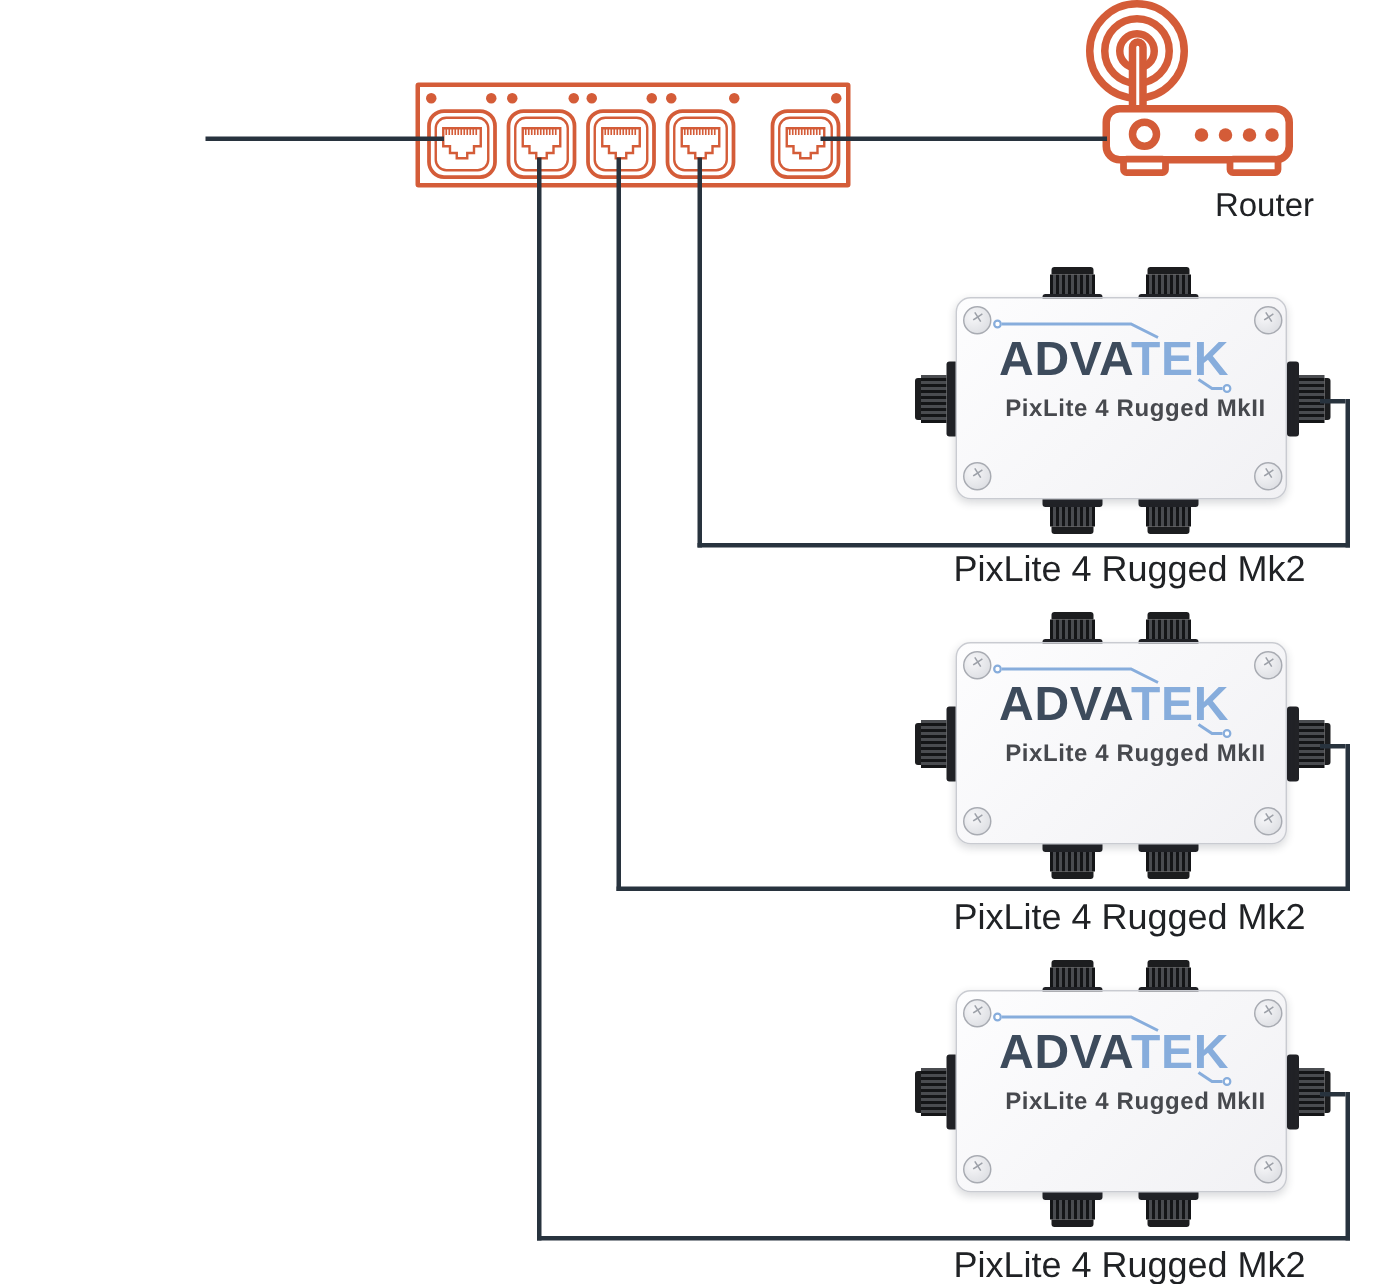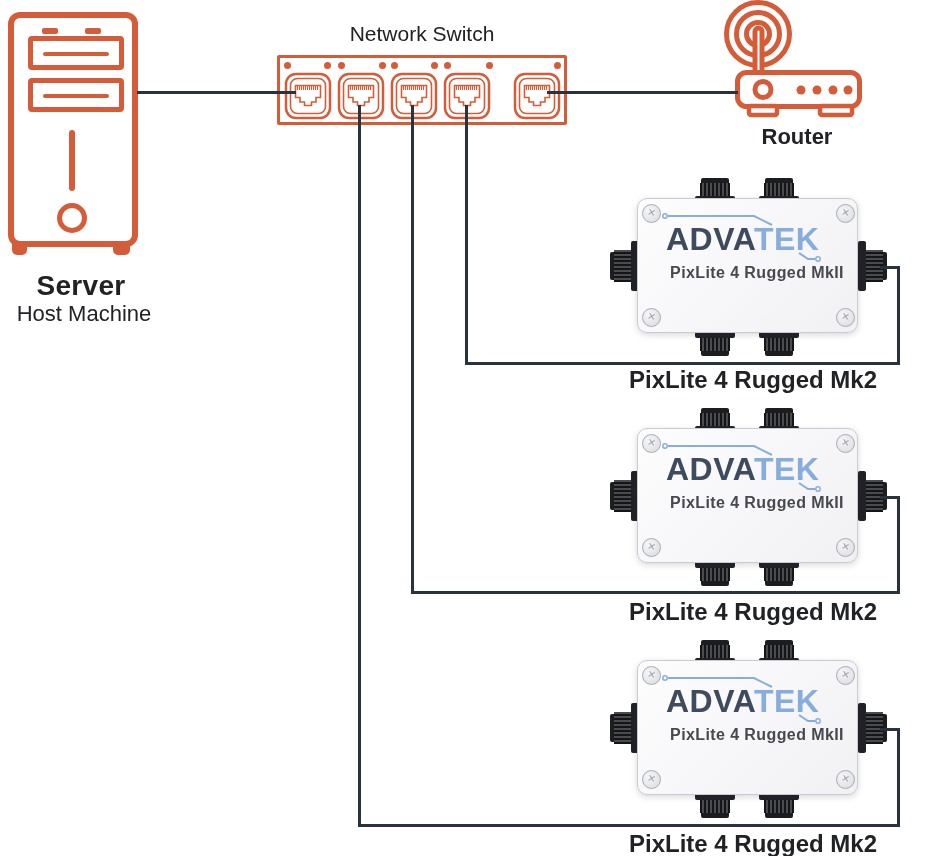--- a/index.html
+++ b/index.html
@@ -21,39 +21,39 @@
   .server-label{position:absolute;left:-10px;top:258px;width:166px;text-align:center;font-size:28px;font-weight:600;letter-spacing:.3px;}
   .server-sublabel{position:absolute;left:-10px;top:289px;width:172px;text-align:center;font-size:22px;font-weight:500;}
   
   .switch-label{position:absolute;left:322px;top:22px;width:200px;text-align:center;font-size:21px;font-weight:500;z-index:2;}
   .switch-box{position:absolute;left:277px;top:55px;width:290px;height:70px;border:3px solid #D45C38;border-radius:2px;background:#fff;box-sizing:border-box;z-index:2;}
   .led{position:absolute;top:4px;width:7px;height:7px;border-radius:50%;background:#D45C38;}
   .port{position:absolute;top:14px;width:48px;height:48px;}
   .port svg{display:block;width:48px;height:48px;}
   
   .router-svg{position:absolute;left:718px;top:0;z-index:2;}
-  .router-label{position:absolute;left:718px;top:124px;width:158px;text-align:center;font-size:22px;font-weight:700;z-index:2;}
+  .router-label{position:absolute;left:718px;top:124px;width:158px;text-align:right;font-size:22px;font-weight:400;z-index:2;}
   
   .device{position:absolute;left:608px;width:286px;height:190px;z-index:2;}
   .device-body{position:absolute;left:29px;top:22px;width:221px;height:135px;background:linear-gradient(135deg,#fdfdfe 0%,#f1f1f4 100%);border:1px solid #c9cbd1;border-radius:10px;box-shadow:0 2px 6px rgba(40,45,55,.18);box-sizing:border-box;}
   .screw{position:absolute;width:19px;height:19px;border-radius:50%;background:radial-gradient(circle at 35% 35%,#f7f7f9,#d7d9de);border:1.5px solid #a8abb2;box-sizing:border-box;}
   .screw::before{content:"\2715";display:block;text-align:center;font-size:10px;line-height:16px;color:#9ca0a8;transform:rotate(12deg);}
   .gland-top,.gland-bottom{position:absolute;width:30px;height:13px;background:repeating-linear-gradient(90deg,#141517 0 2px,#4a4c50 2px 4px);}
   .gland-top::before{content:"";position:absolute;top:-5px;left:1px;width:28px;height:5px;background:#1c1d1f;border-radius:2px 2px 0 0;}
   .gland-top::after{content:"";position:absolute;bottom:-7px;left:-5px;width:40px;height:7px;background:#212226;border-radius:2px;}
   .gland-bottom::before{content:"";position:absolute;bottom:-5px;left:1px;width:28px;height:5px;background:#1c1d1f;border-radius:0 0 2px 2px;}
   .gland-bottom::after{content:"";position:absolute;top:-7px;left:-5px;width:40px;height:7px;background:#212226;border-radius:2px;}
   .gland-left,.gland-right{position:absolute;width:17px;height:32px;background:repeating-linear-gradient(0deg,#141517 0 2px,#4a4c50 2px 4px);}
   .gland-left::before{content:"";position:absolute;left:-4px;top:2px;width:4px;height:28px;background:#1c1d1f;border-radius:2px 0 0 2px;}
   .gland-left::after{content:"";position:absolute;right:-8px;top:-9px;width:8px;height:50px;background:#212226;border-radius:2px;}
   .gland-right::before{content:"";position:absolute;right:-4px;top:2px;width:4px;height:28px;background:#1c1d1f;border-radius:0 2px 2px 0;}
   .gland-right::after{content:"";position:absolute;left:-8px;top:-9px;width:8px;height:50px;background:#212226;border-radius:2px;}
   .brand-logo{position:absolute;left:50px;top:33px;}
   .model-text{position:absolute;left:29px;top:88px;width:240px;text-align:center;font-size:16px;font-weight:bold;letter-spacing:.4px;color:#47494E;}
-  .device-caption{position:absolute;left:608px;width:290px;text-align:center;font-size:24px;font-weight:700;color:#202225;z-index:4;}
+  .device-caption{position:absolute;left:608px;width:290px;text-align:center;font-size:24px;font-weight:400;color:#202225;z-index:4;}
 </style>
 </head>
 <body>
 
 <div id="stage">
 
   <div class="wire" style="left:137px;top:91px;width:159px;height:3px;"></div>
   <div class="wire" style="left:547px;top:91px;width:191px;height:3px;"></div>
 
   <div class="wire" style="left:465px;top:105px;width:3px;height:260px;"></div>
@@ -64,40 +64,21 @@
   <div class="wire" style="left:411px;top:105px;width:3px;height:489px;"></div>
   <div class="wire" style="left:411px;top:591px;width:489px;height:3px;"></div>
   <div class="wire" style="left:897px;top:496px;width:3px;height:98px;"></div>
   <div class="wire" style="left:880px;top:496px;width:17px;height:3px;"></div>
 
   <div class="wire" style="left:358px;top:105px;width:3px;height:722px;"></div>
   <div class="wire" style="left:358px;top:824px;width:542px;height:3px;"></div>
   <div class="wire" style="left:897px;top:728px;width:3px;height:99px;"></div>
   <div class="wire" style="left:880px;top:728px;width:17px;height:3px;"></div>
 
-  <div class="server">
-    <div class="server-foot" style="left:4px;top:229px;width:15px;height:14px;"></div>
-    <div class="server-foot" style="left:105px;top:229px;width:17px;height:14px;"></div>
-    <div class="server-body">
-      <div class="vent" style="left:28px;"></div>
-      <div class="vent" style="left:71px;"></div>
-      <div class="bay" style="top:18px;">
-        <div class="bay-line"></div>
-      </div>
-      <div class="bay" style="top:60px;">
-        <div class="bay-line"></div>
-      </div>
-      <div class="stem"></div>
-      <div class="power-circle"></div>
-    </div>
-    <div class="server-label">Server</div>
-    <div class="server-sublabel">Host Machine</div>
-  </div>
-
-  <div class="switch-label">Network Switch</div>
+
   <div class="switch-box">
     <div class="led" style="left:4px;"></div>
     <div class="led" style="left:44px;"></div>
     <div class="led" style="left:58px;"></div>
     <div class="led" style="left:99px;"></div>
     <div class="led" style="left:111px;"></div>
     <div class="led" style="left:151px;"></div>
     <div class="led" style="left:164px;"></div>
     <div class="led" style="left:206px;"></div>
     <div class="led" style="left:274px;"></div>

